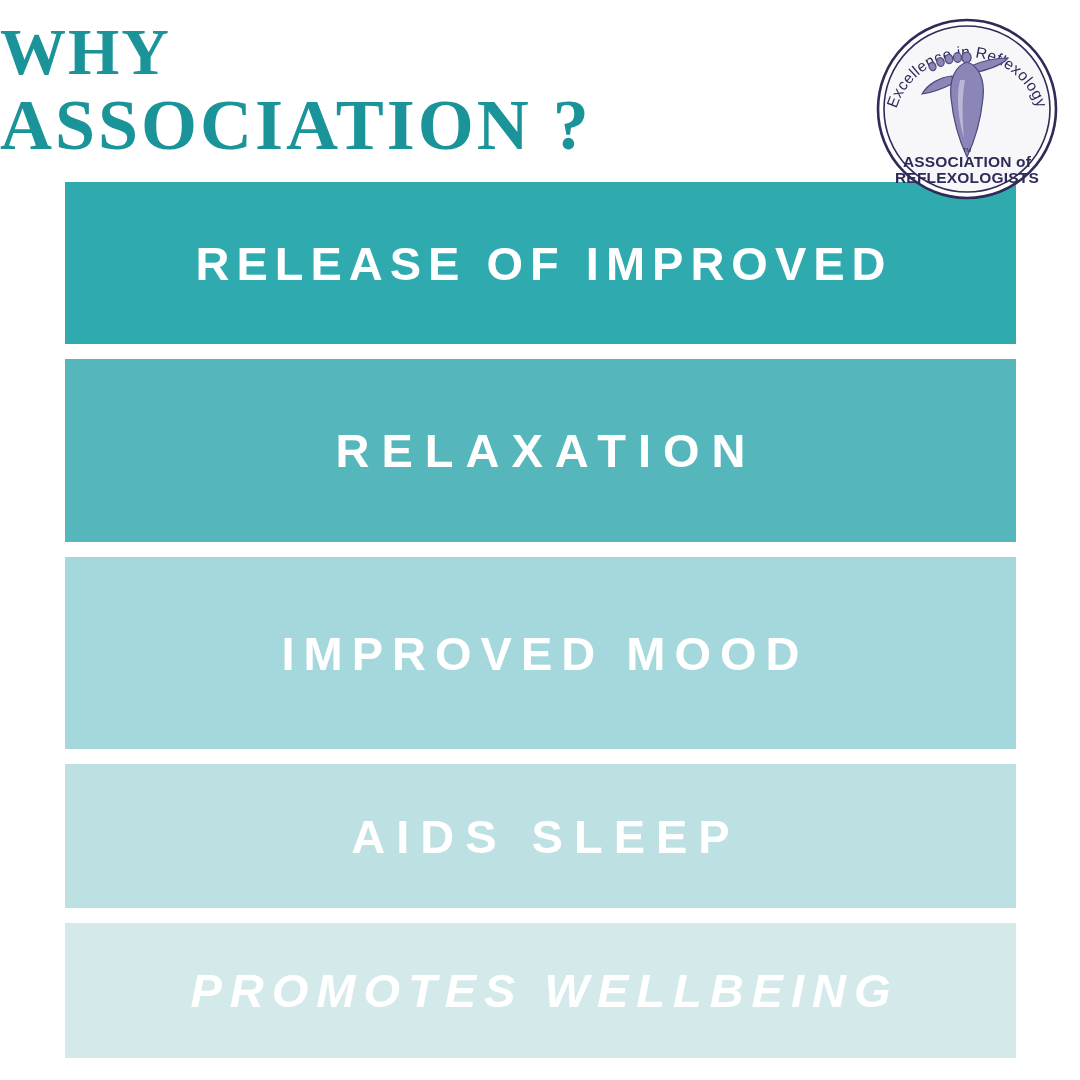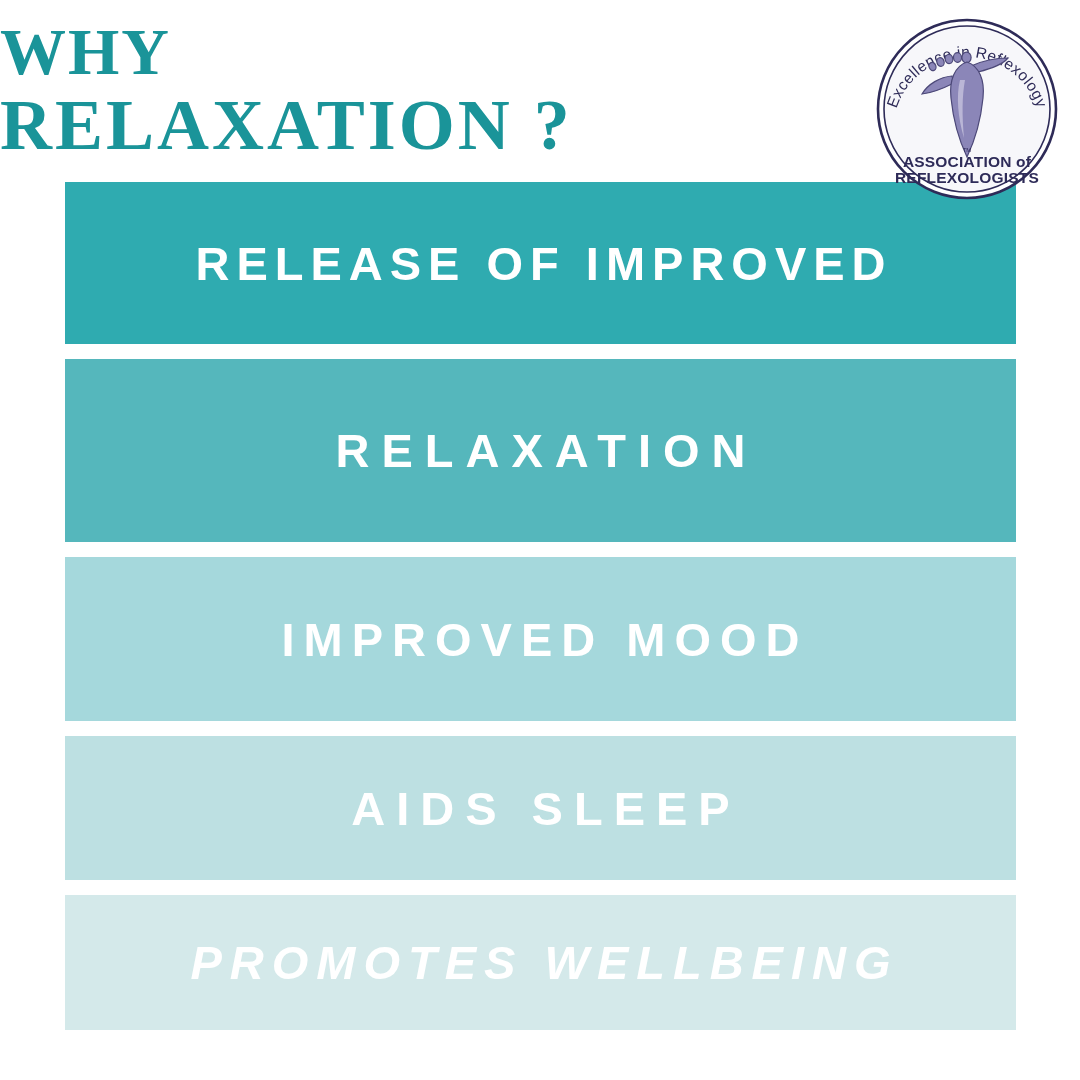--- a/index.html
+++ b/index.html
@@ -77,38 +77,38 @@
     font-weight: bold;
     font-size: 46px;
     letter-spacing: 7px;
     text-align: center;
     white-space: nowrap;
     line-height: 1;
     text-indent: 7px;
   }
   .bar-0 { height: 162px; background: #2FABB0; }
   .bar-1 { height: 183px; background: #55B7BC; }
-  .bar-2 { height: 164px; background: #A5D8DC; }
+  .bar-2 { height: 192px; background: #A5D8DC; }
   .bar-3 { height: 144px; background: #BDE0E2; }
   .bar-4 { height: 135px; background: #D4E9EA; margin-bottom: 0; font-style: italic; }
 
   .bar-0 .bar-label { font-size: 47px; }
   .bar-1 .bar-label { font-size: 47px; letter-spacing: 12px; text-indent: 12px; }
   .bar-2 .bar-label { font-size: 47px; letter-spacing: 9px; text-indent: 9px; }
   .bar-3 .bar-label { font-size: 47px; letter-spacing: 11px; text-indent: 11px; }
   .bar-4 .bar-label { font-size: 47px; letter-spacing: 8px; text-indent: 8px; }
 </style>
 </head>
 <body>
 
 <div id="poster" style="background: rgb(255, 255, 255);">
 
   <div class="title-block">
     <div class="title-line title-line-1" style="color: rgb(26, 148, 153);">WHY</div>
-    <div class="title-line title-line-2" style="color: rgb(26, 148, 153);">RELAXATION ?</div>
+    <div class="title-line title-line-2" style="color: rgb(26, 148, 153);">ASSOCIATION ?</div>
   </div>
 
   <div class="logo">
     <svg viewBox="0 0 190 190" width="190" height="190">
       <defs>
         <path id="arcTop" d="M 22,105 A 74,74 0 0 1 168,105" fill="none"></path>
       </defs>
 
       <circle cx="95" cy="95" r="89" fill="#ffffff" stroke="#2e2b58" stroke-width="2.6"></circle>
       <circle cx="95" cy="95" r="83" fill="#f7f7fa" stroke="#2e2b58" stroke-width="1.6"></circle>

